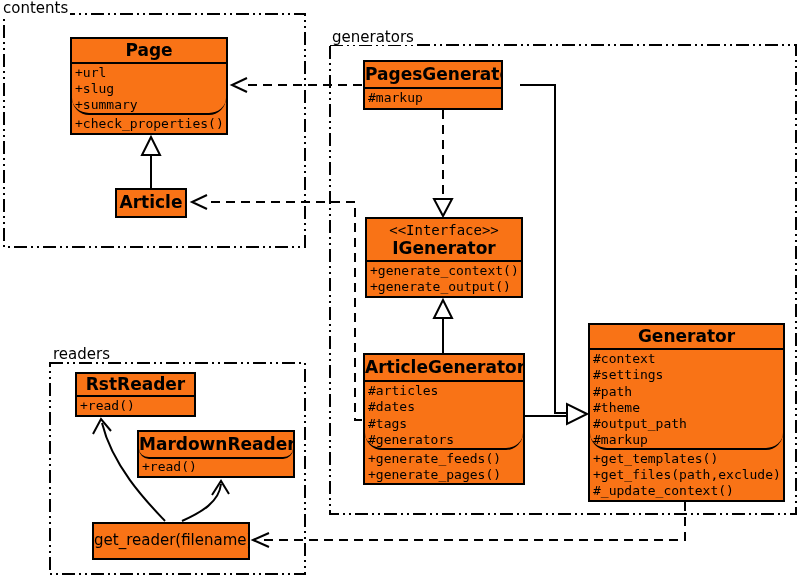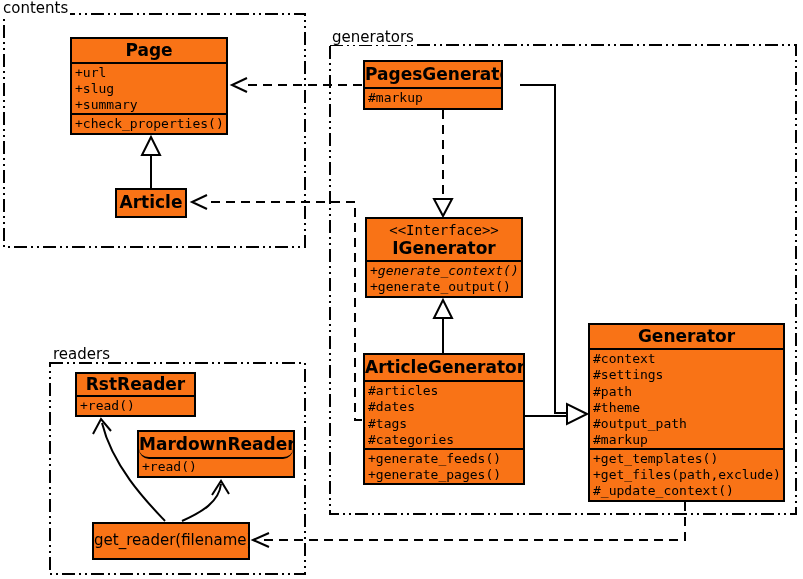--- a/index.html
+++ b/index.html
@@ -22,21 +22,21 @@
     position:absolute; background:#f97316; border:2px solid #000;
     box-sizing:border-box;
   }
   .cls > div { box-sizing:border-box; overflow:hidden; }
   .cls-title {
     border-bottom:2px solid #000; text-align:center;
     font-weight:bold; font-size:17px; white-space:nowrap;
   }
   .cls-title.last, .cls-only { border-bottom:none; }
   .cls-only { text-align:center; font-weight:bold; font-size:17px; }
-  .sec { border-bottom:2px solid #000; padding:1px 0 0 3px; }
+  .sec { border-bottom:2px solid #000; padding:1px 0 0 3px;border-radius:17px; }
   .sec.last { border-bottom:none; }
   .mrow {
     font-family:"DejaVu Sans Mono", monospace; font-size:13px;
     white-space:pre;
   }
   .stereotype {
     font-family:"DejaVu Sans Mono", monospace; font-size:14px; font-weight:normal;
     line-height:16px; padding-top:3px;
   }
   .iface-name { line-height:21px; }
@@ -126,32 +126,32 @@
       <div class="mrow" style="line-height:16px;">#markup</div>
     </div>
   </div>
 
   <div class="cls" style="left:365px;top:217px;width:158px;">
     <div class="cls-title" style="height:43px;">
       <div class="stereotype">&lt;&lt;Interface&gt;&gt;</div>
       <div class="iface-name">IGenerator</div>
     </div>
     <div class="sec last" style="height:34px;">
-      <div class="mrow" style="line-height:15.8px;font-style:italic;">+generate_context()</div>
+      <div class="mrow" style="line-height:15.8px;">+generate_context()</div>
       <div class="mrow" style="line-height:15.8px;">+generate_output()</div>
     </div>
   </div>
 
   <div class="cls" style="left:363px;top:353px;width:162px;">
     <div class="cls-title" style="height:27px;line-height:25px;">ArticleGenerator</div>
     <div class="sec" style="height:68px;">
       <div class="mrow" style="line-height:16.4px;">#articles</div>
       <div class="mrow" style="line-height:16.4px;">#dates</div>
       <div class="mrow" style="line-height:16.4px;">#tags</div>
-      <div class="mrow" style="line-height:16.4px;">#categories</div>
+      <div class="mrow" style="line-height:16.4px;">#generators</div>
     </div>
     <div class="sec last" style="height:33px;">
       <div class="mrow" style="line-height:15.5px;">+generate_feeds()</div>
       <div class="mrow" style="line-height:15.5px;">+generate_pages()</div>
     </div>
   </div>
 
   <div class="cls" style="left:588px;top:323px;width:197px;">
     <div class="cls-title" style="height:25px;line-height:23px;">Generator</div>
     <div class="sec" style="height:100px;">

